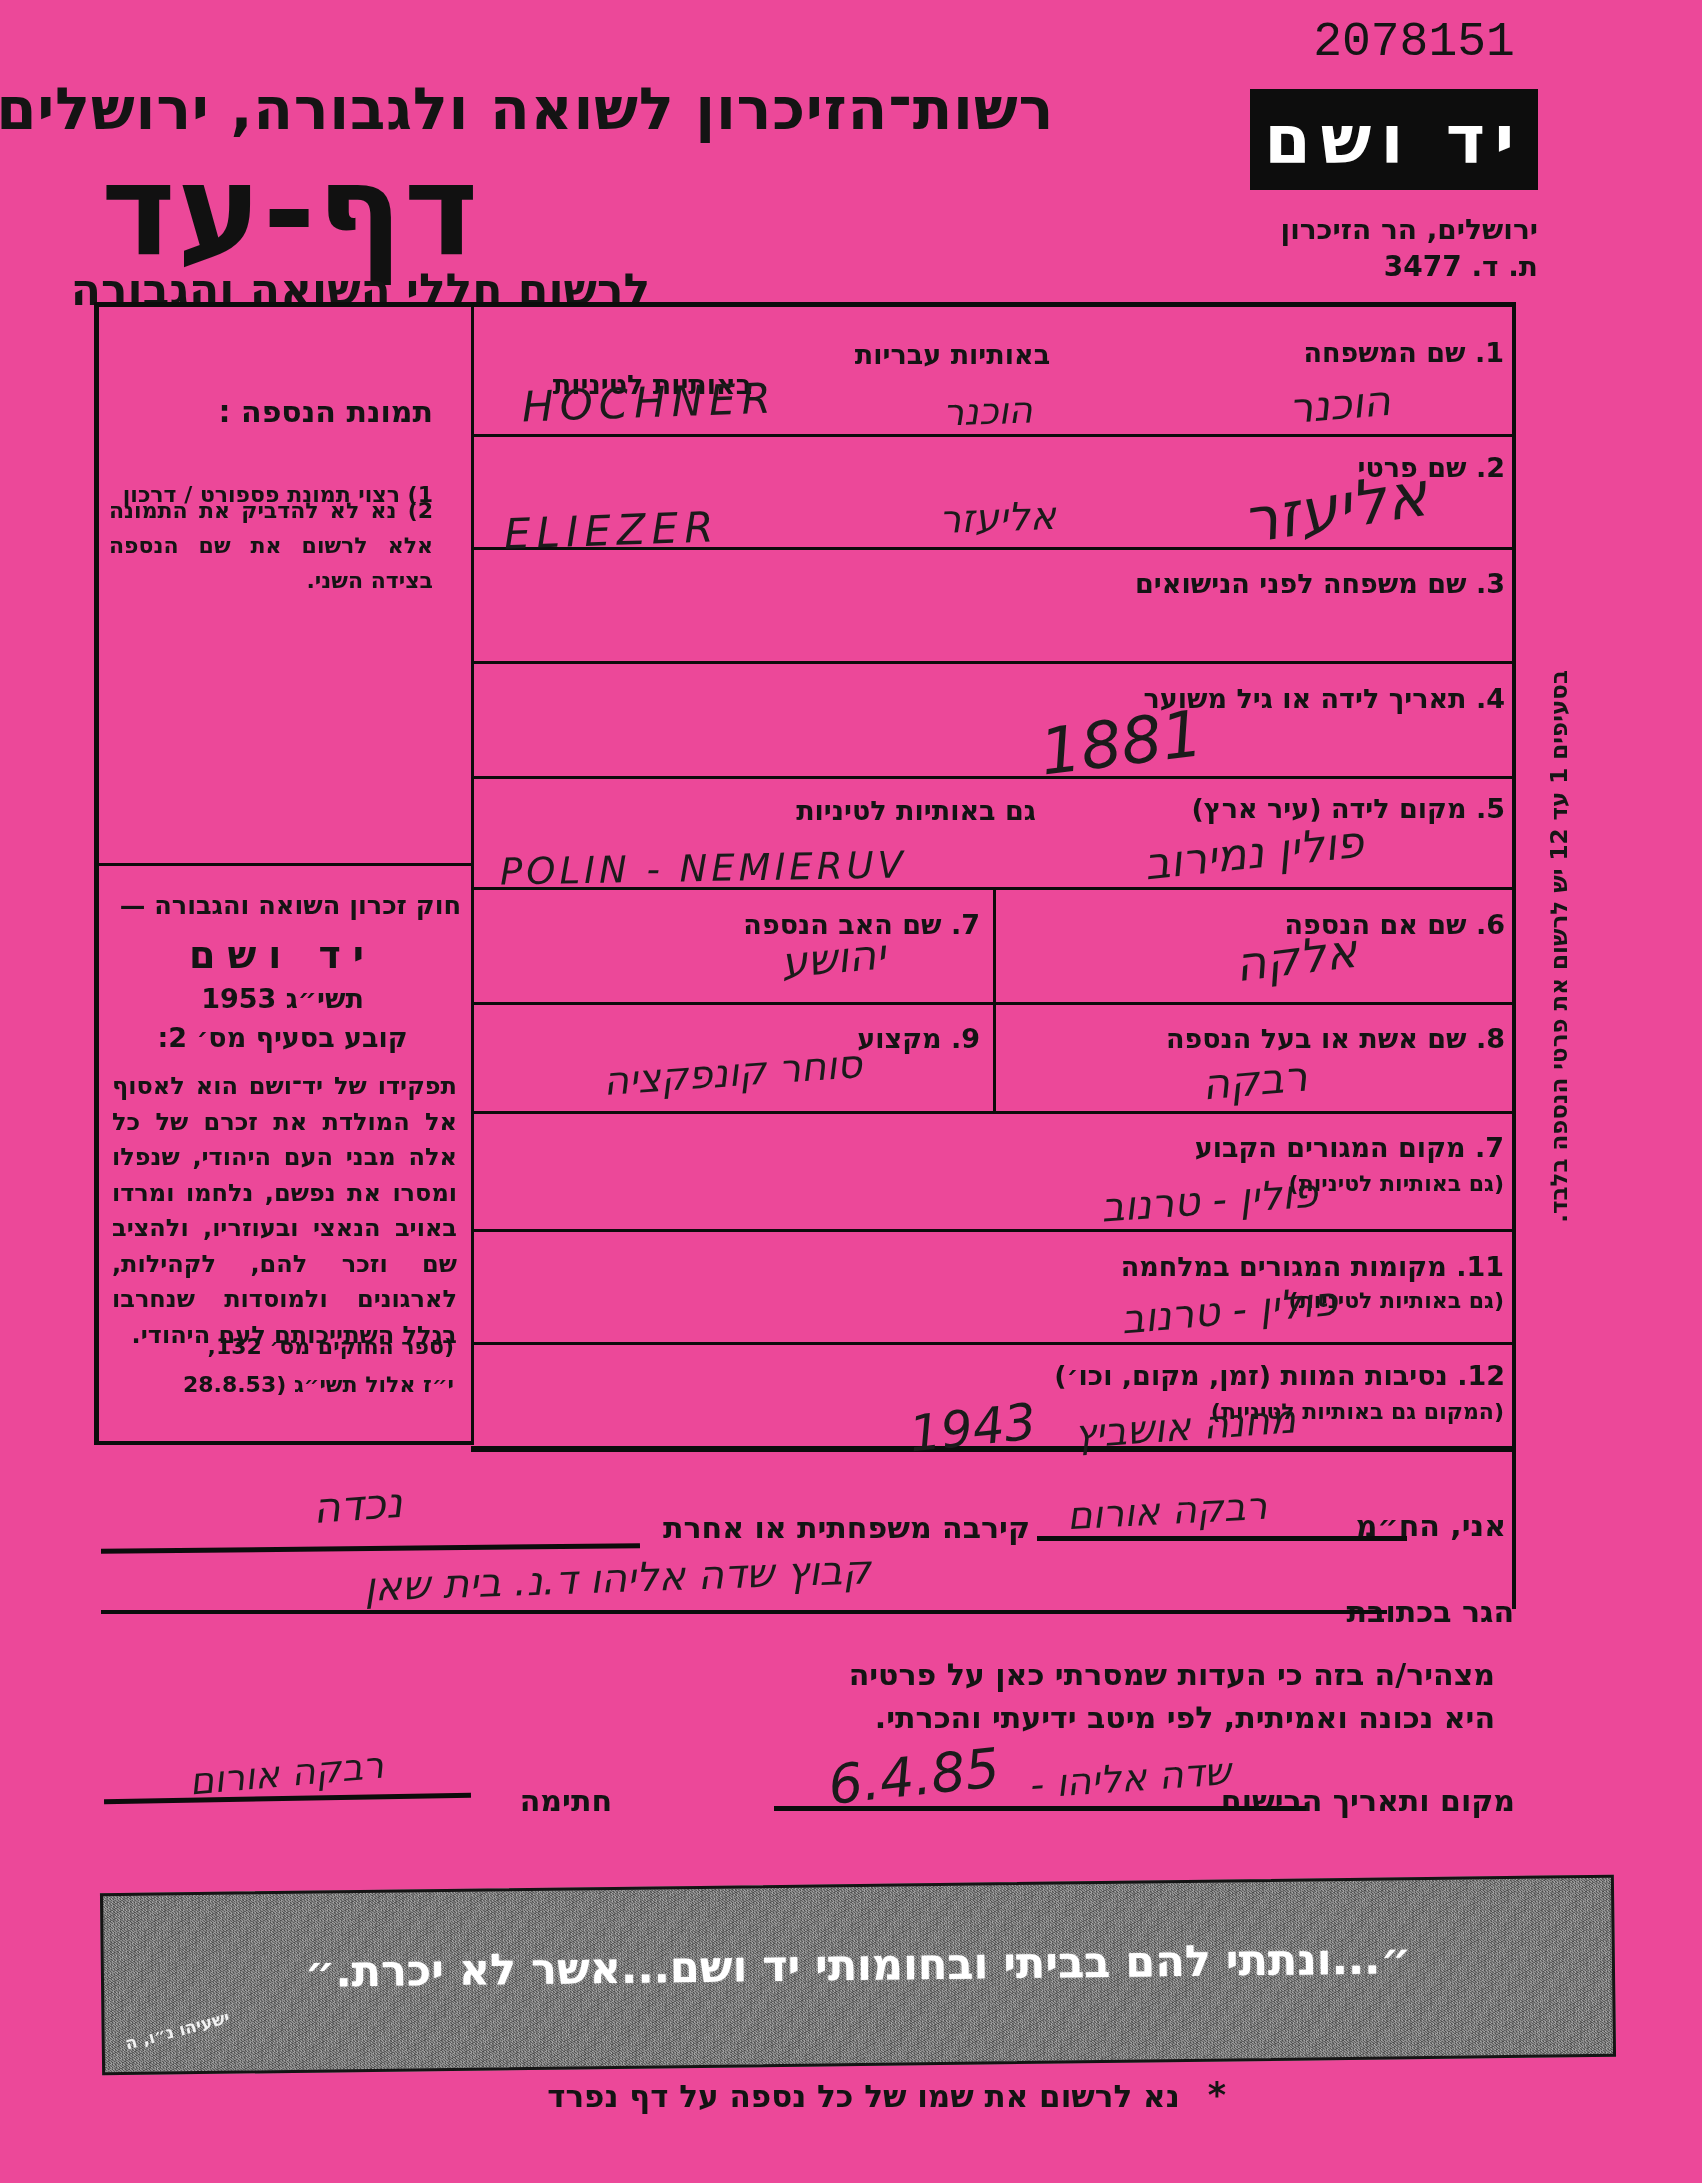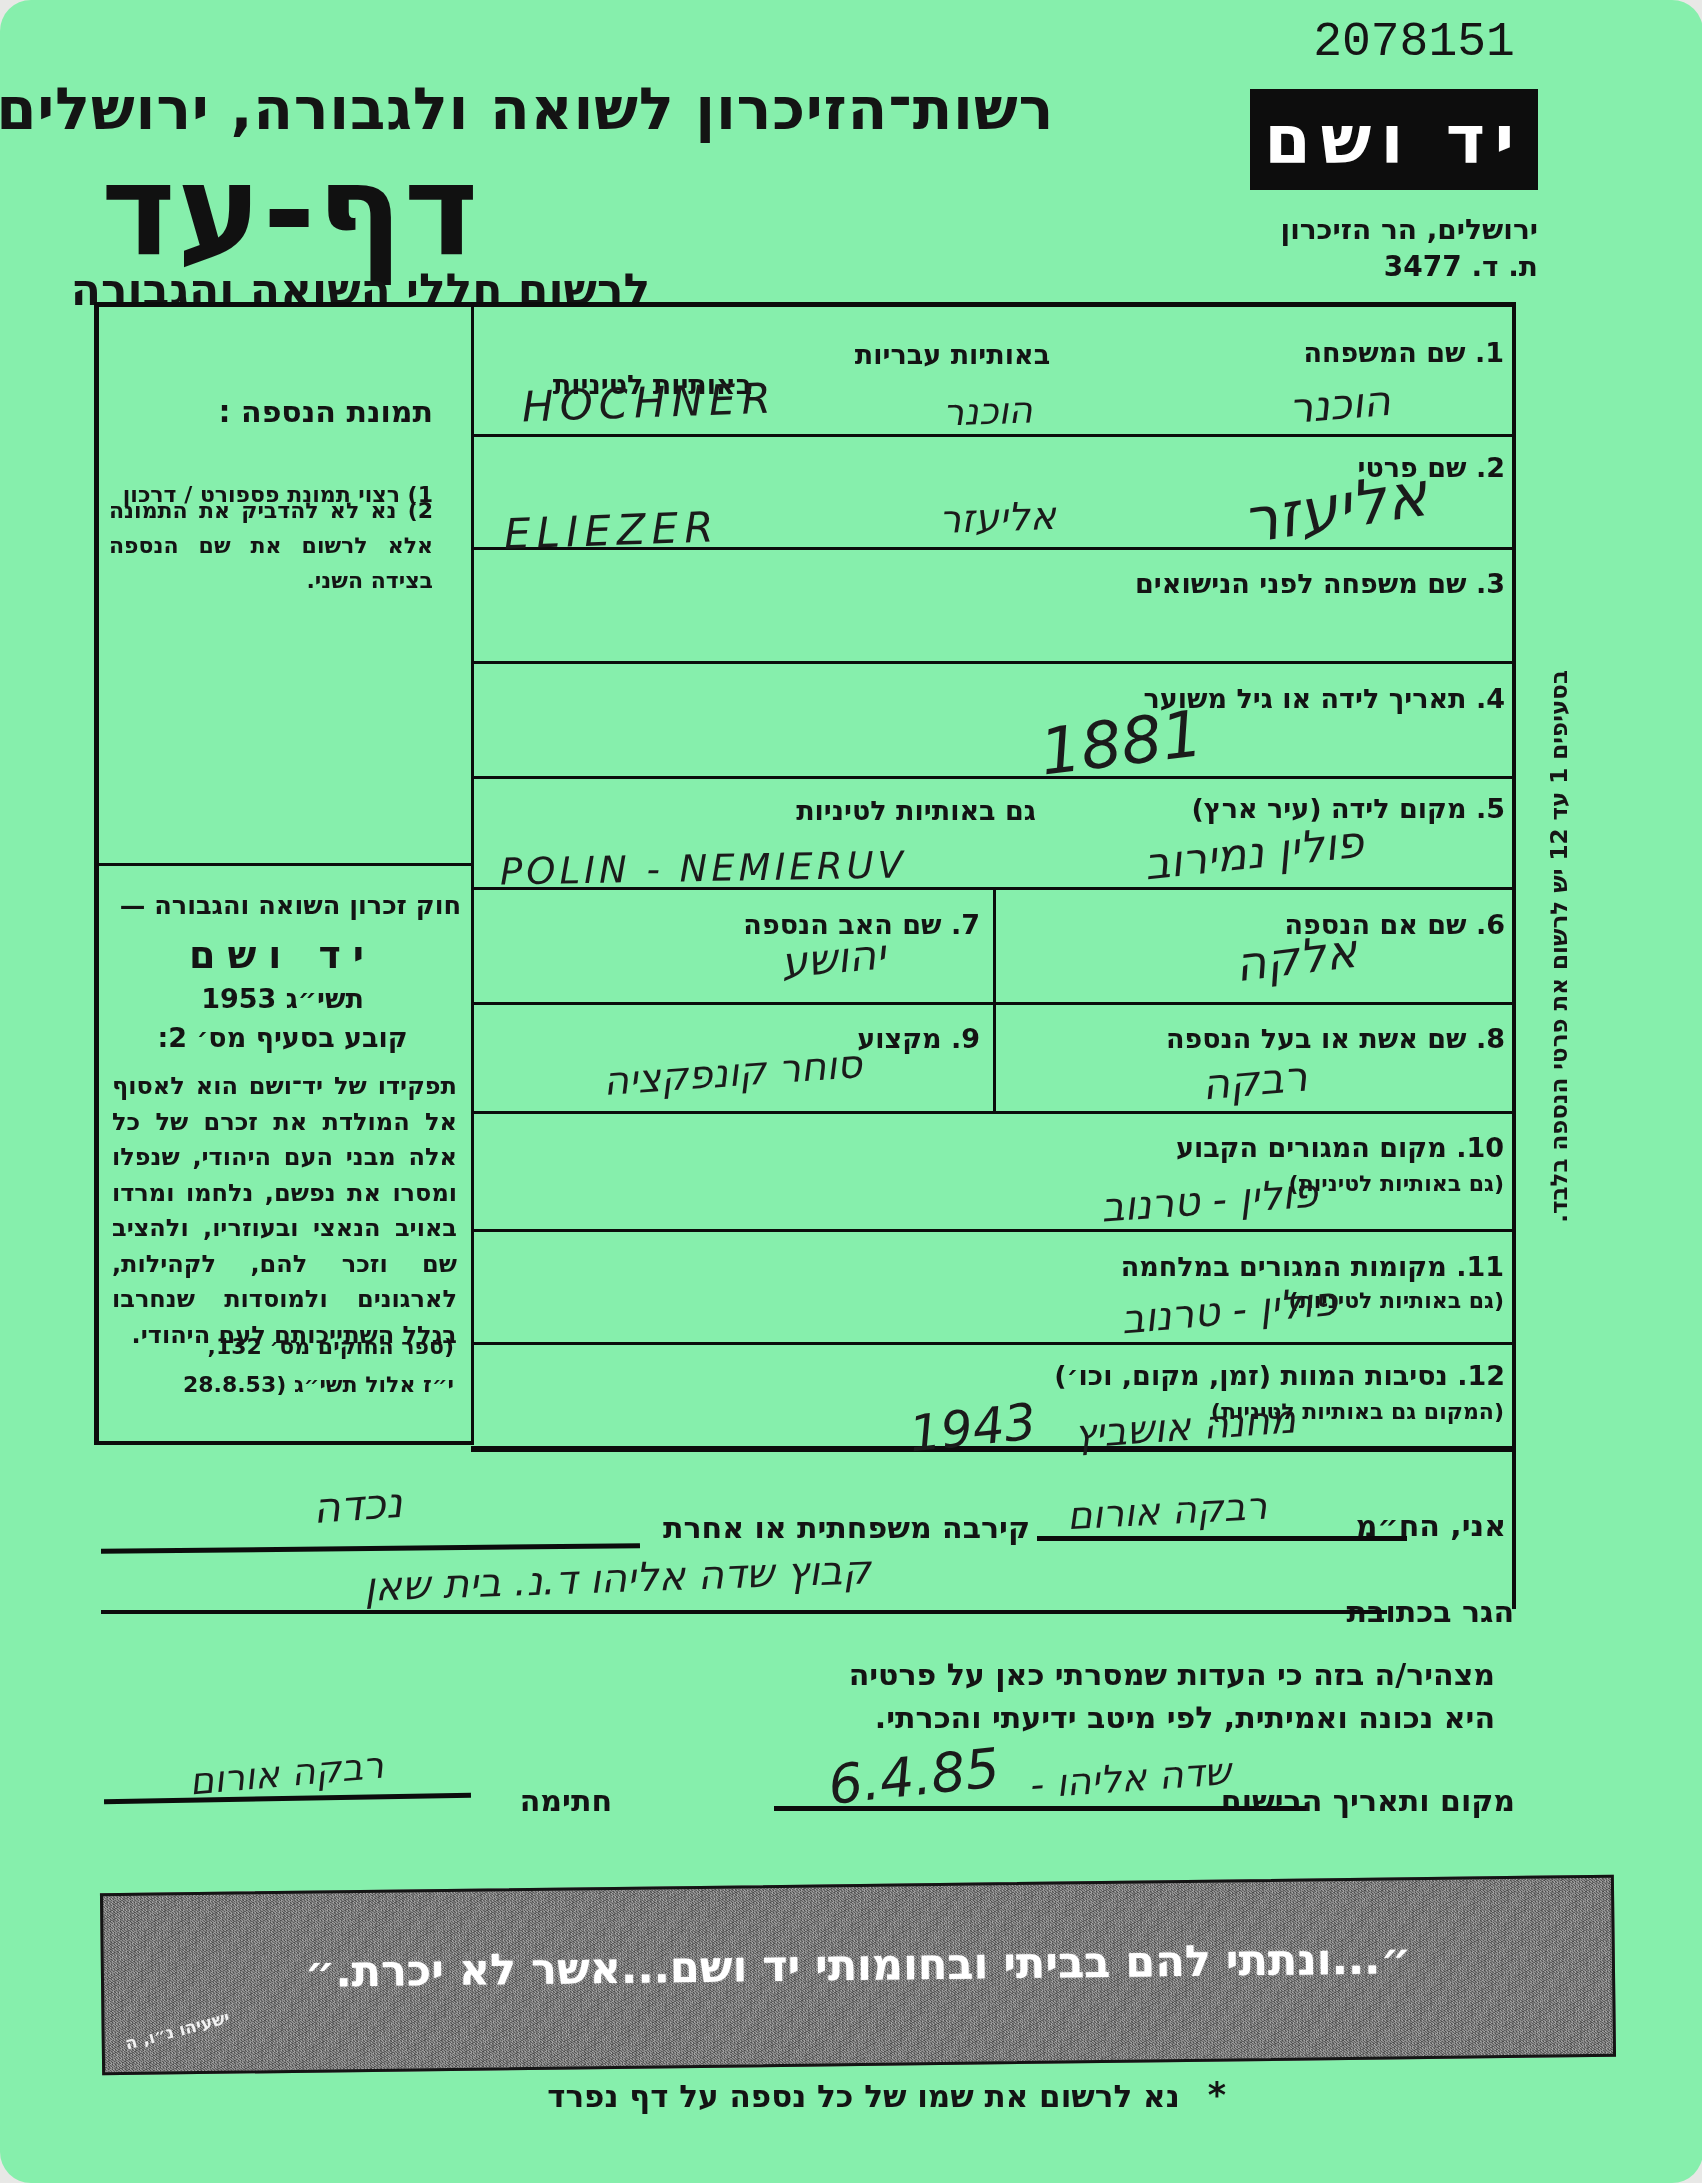--- a/index.html
+++ b/index.html
@@ -1,19 +1,19 @@
 <!DOCTYPE html>
 <html lang="he" style="font-size:10.8px"><head>
 <meta charset="utf-8">
 <style>
   html,body{margin:0;padding:0;background:#e8e8e6;}
   .page{
     position:relative; width:1703px; height:2183px;
-    background:#86efac; overflow:hidden;
-    font-family:"DejaVu Sans", sans-serif; color:#111;border-radius:31px;
+    background:#ec4899; overflow:hidden;
+    font-family:"DejaVu Sans", sans-serif; color:#111;
   }
   .lbl{position:absolute; direction:rtl; font-weight:bold; font-size:27px;
        color:#141414; white-space:nowrap; text-align:right;}
   .sub{font-size:22px;}
   .hw{position:absolute; direction:rtl; font-style:italic; color:#1b1b1b;
       white-space:nowrap; font-size:40px;}
   .hwl{position:absolute; direction:ltr; font-style:italic; color:#1b1b1b;
        white-space:nowrap; font-size:39px; letter-spacing:6px;}
   .line{position:absolute; background:#0c0c0c; height:2.7px;}
   .vline{position:absolute; background:#0c0c0c; width:3.4px;}
@@ -101,21 +101,21 @@
   <div class="lbl" style="left:1104px; top:568px; width:401px;">3. שם משפחה לפני הנישואים</div>
   <div class="lbl" style="left:1091px; top:683px; width:414px;">4. תאריך לידה או גיל משוער</div>
   <div class="lbl" style="left:1118px; top:793px; width:387px;">5. מקום לידה (עיר ארץ)</div>
   <div class="lbl" style="left:788px; top:795px; width:256px; text-align:center;">גם באותיות לטיניות</div>
 
   <div class="lbl" style="left:1232px; top:909px; width:273px;">6. שם אם הנספה</div>
   <div class="lbl" style="left:687px; top:909px; width:293px;">7. שם האב הנספה</div>
   <div class="lbl" style="left:1118px; top:1023px; width:387px;">8. שם אשת או בעל הנספה</div>
   <div class="lbl" style="left:818px; top:1023px; width:162px;">9. מקצוע</div>
 
-  <div class="lbl" style="left:1124px; top:1132px; width:380px;">10. מקום המגורים הקבוע</div>
+  <div class="lbl" style="left:1124px; top:1132px; width:380px;">7. מקום המגורים הקבוע</div>
   <div class="lbl sub" style="left:1252px; top:1171px; width:252px;">(גם באותיות לטיניות)</div>
   <div class="lbl" style="left:1077px; top:1251px; width:427px;">11. מקומות המגורים במלחמה</div>
   <div class="lbl sub" style="left:1252px; top:1288px; width:252px;">(גם באותיות לטיניות)</div>
   <div class="lbl" style="left:1030px; top:1360px; width:475px;">12. נסיבות המוות (זמן, מקום, וכו׳)</div>
   <div class="lbl sub" style="left:1198px; top:1399px; width:306px;">(המקום גם באותיות לטיניות)</div>
 
   <div class="hw" style="left:1289px; top:380px; font-size:42px; transform:rotate(-5deg);">הוכנר</div>
   <div class="hw" style="left:943px; top:390px; font-size:37px; transform:rotate(-2deg);">הוכנר</div>
   <div class="hwl" style="left:522px; top:378px; font-size:42px; transform:rotate(-2deg);">HOCHNER</div>
 

